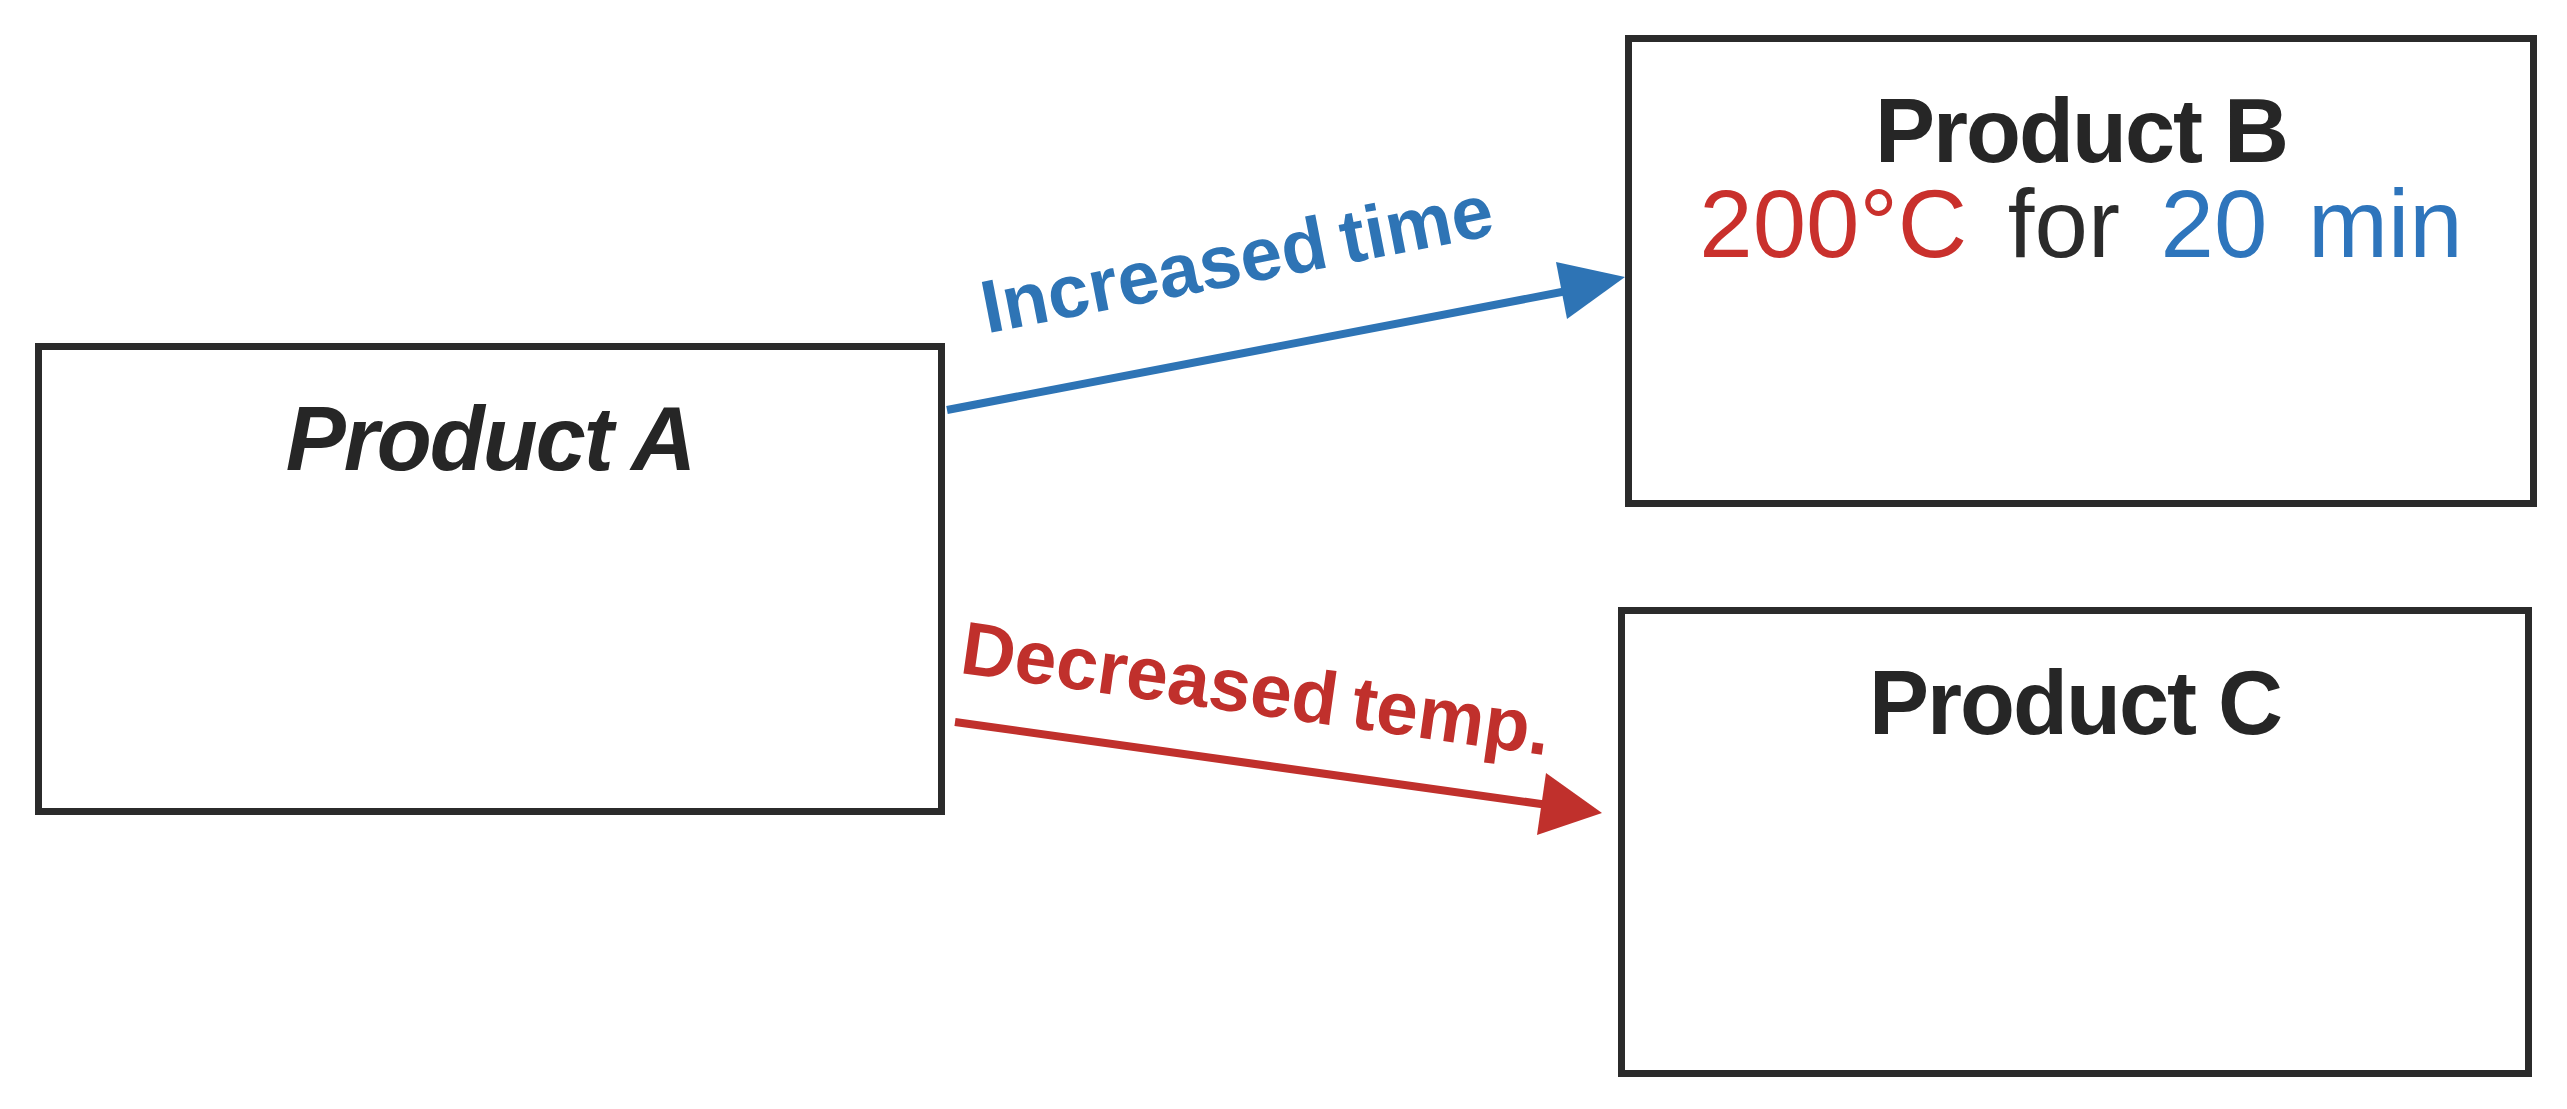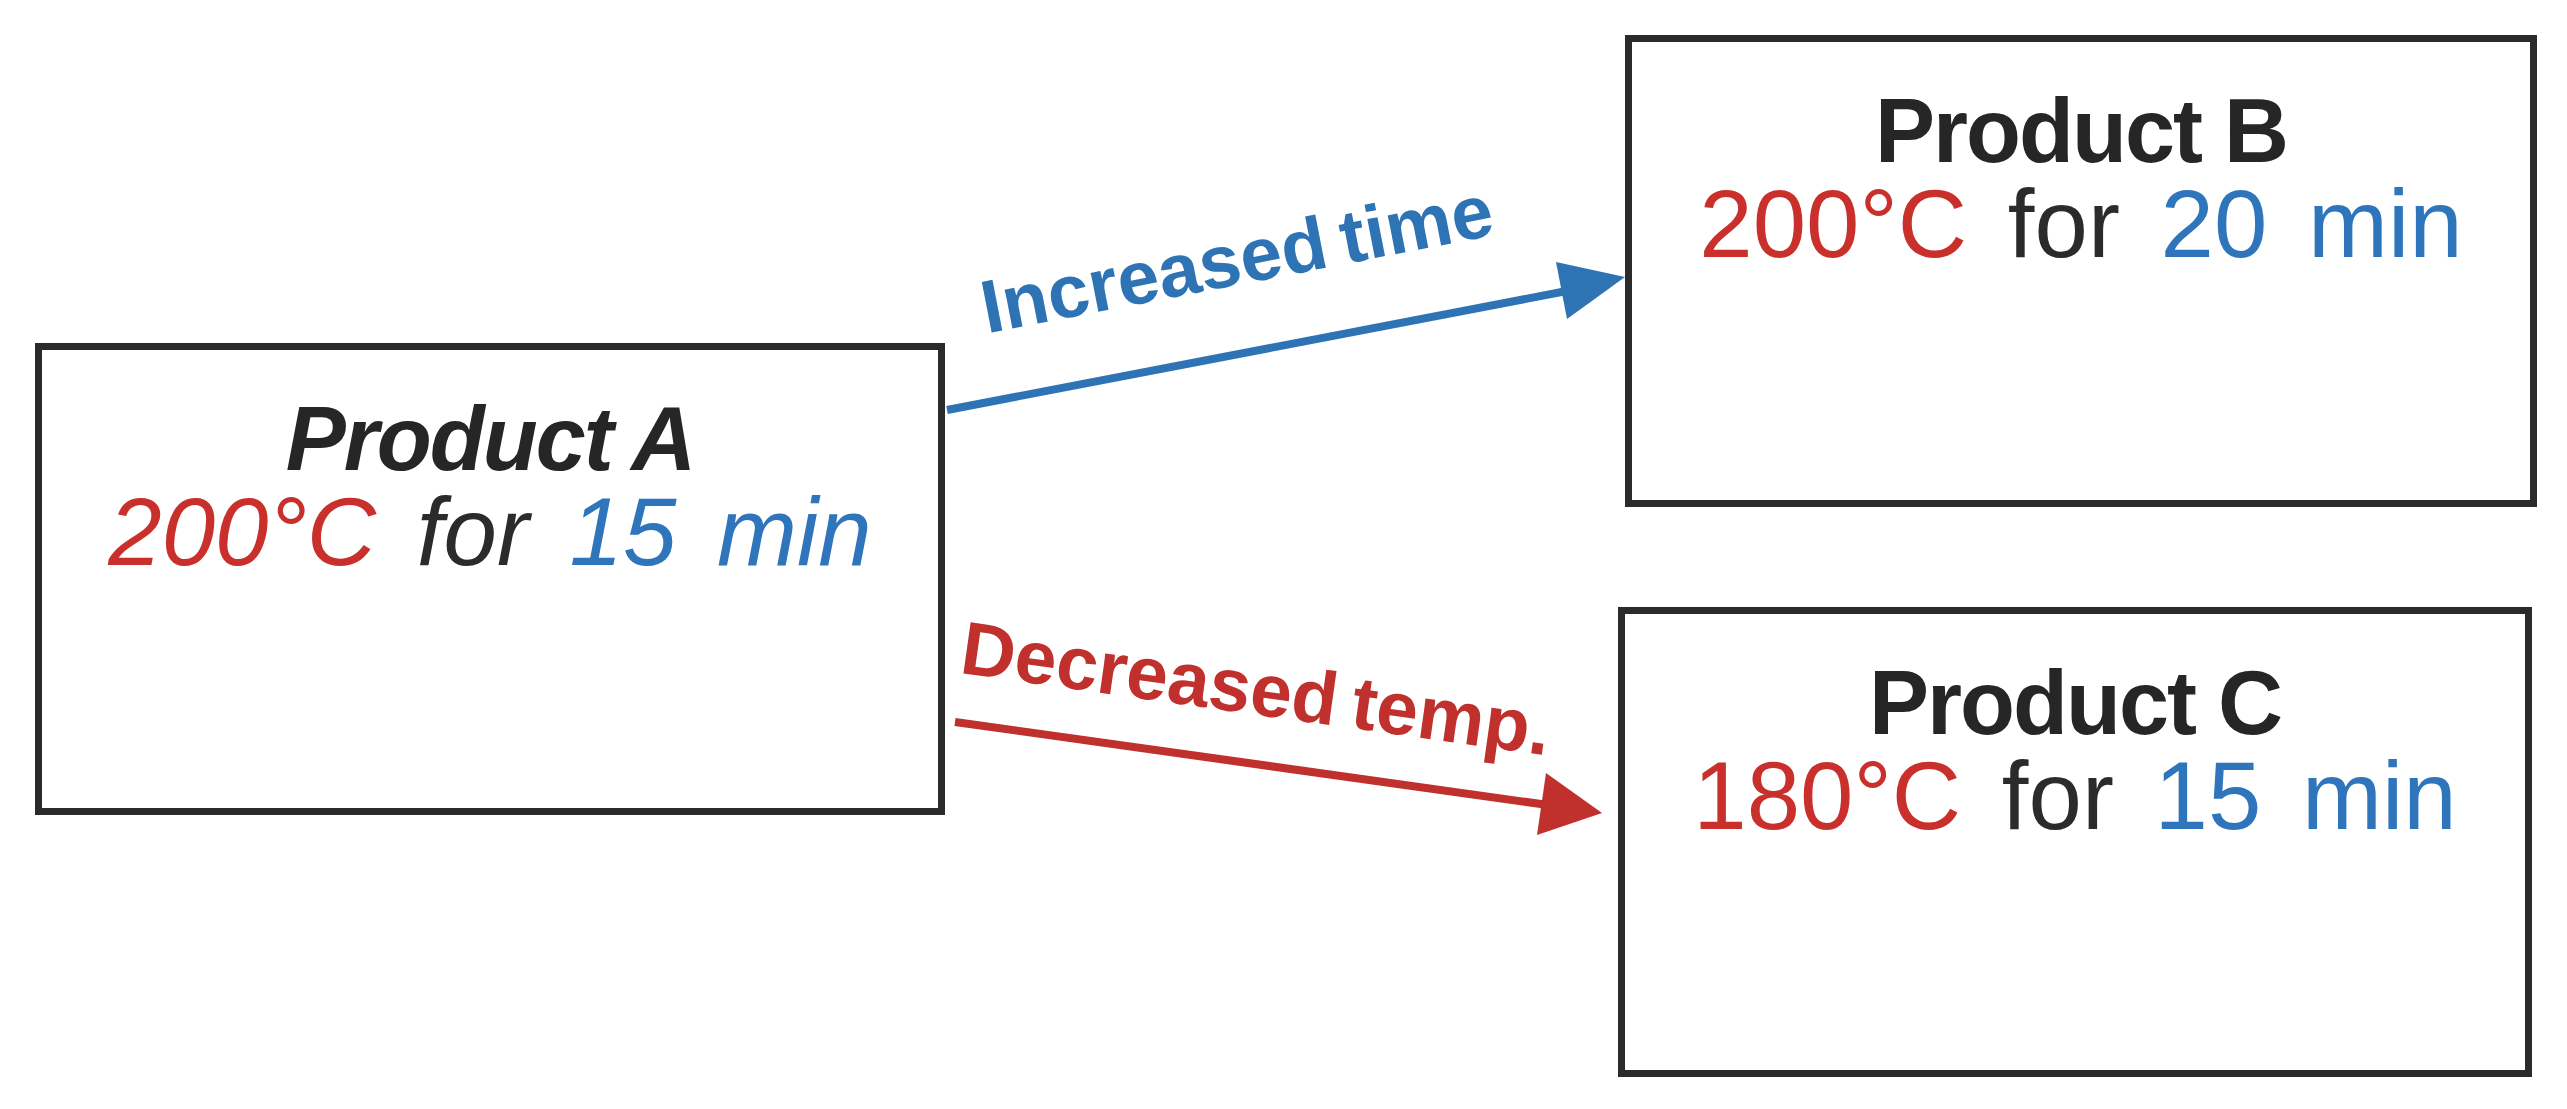--- a/index.html
+++ b/index.html
@@ -82,33 +82,27 @@
     <polygon points="1625,277 1567,319 1556,262" fill="#2e74b5"></polygon>
   </g>
   <g>
     <line x1="955" y1="722" x2="1548" y2="805" stroke-width="8" stroke="#c0302c"></line>
     <polygon points="1602,813 1537,835 1546,773" fill="#c0302c"></polygon>
   </g>
 </svg>
 
 <div class="node" id="node-a">
   <div class="node-title">Product A</div>
-  <div class="node-spec">
-    <span class="temp">200°C</span><span class="conn"> </span><span class="conn">for</span><span class="conn"> </span><span class="time">15 min</span>
-  </div>
 </div>
 
 <div class="node" id="node-b">
   <div class="node-title">Product B</div>
   <div class="node-spec">
     <span class="temp">200°C</span><span class="conn"> </span><span class="conn">for</span><span class="conn"> </span><span class="time">20 min</span>
   </div>
 </div>
 
 <div class="node" id="node-c">
   <div class="node-title">Product C</div>
-  <div class="node-spec">
-    <span class="temp">180°C</span><span class="conn"> </span><span class="conn">for</span><span class="conn"> </span><span class="time">15 min</span>
-  </div>
 </div>
 
 <div class="edge-label" id="edge-label-time">Increased time</div>
 <div class="edge-label" id="edge-label-temp">Decreased temp.</div>
 
 </body></html>

